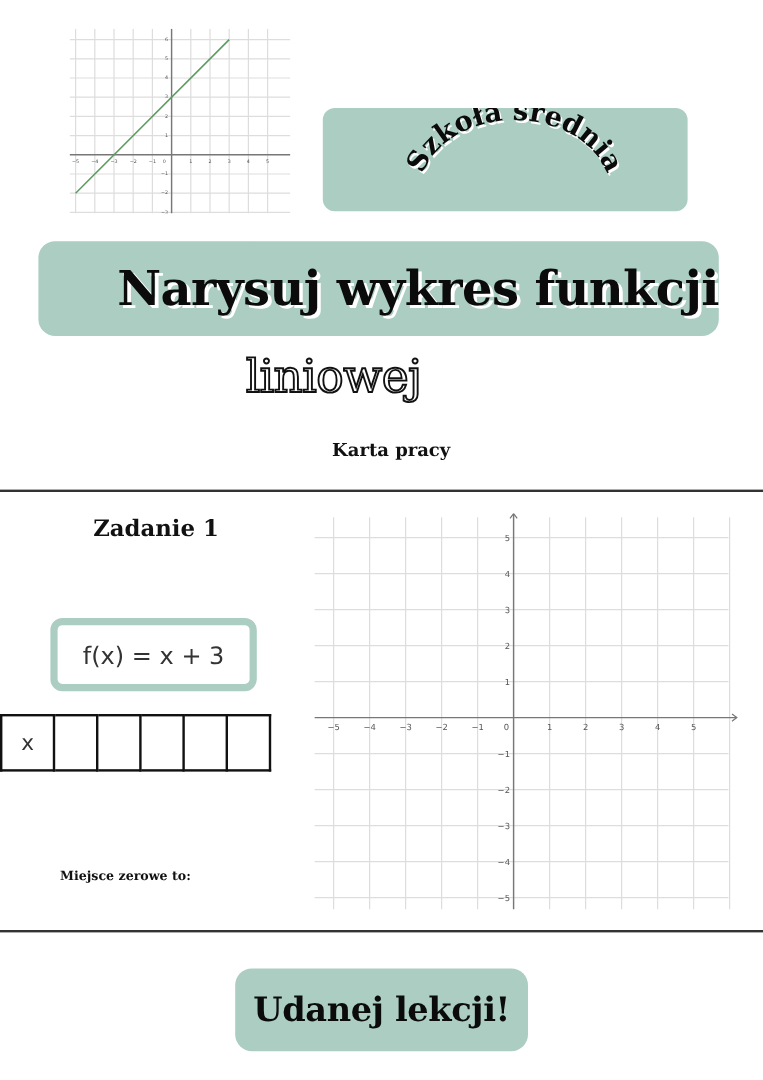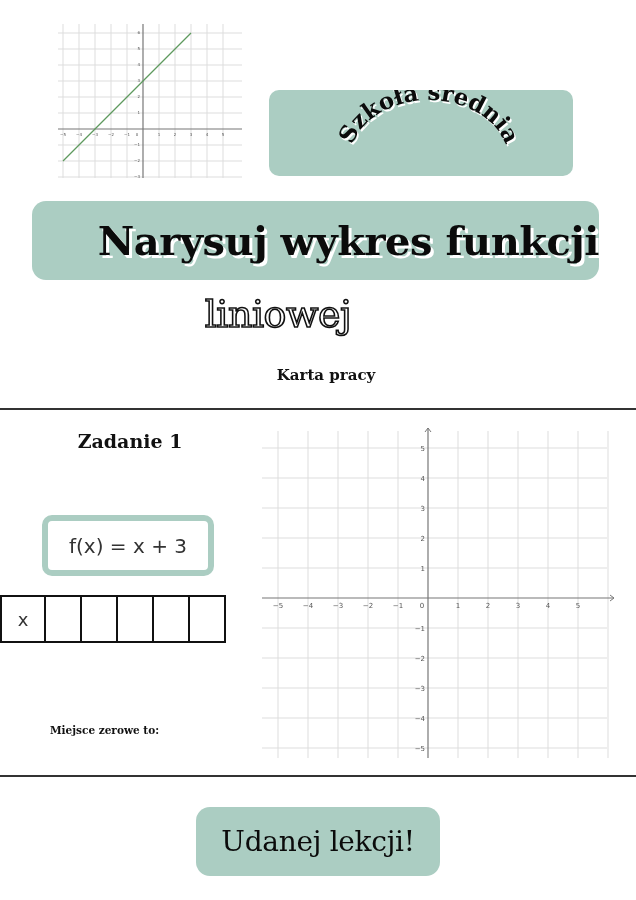--- a/index.html
+++ b/index.html
@@ -45,21 +45,21 @@
                     text-align: center; vertical-align: middle;
                     font-family: "DejaVu Sans", sans-serif; font-size: 18px; color: #333; }
   #value-table td.head { width: 42px; }
 
   #zero-label { left: 50px; top: 724px; font-weight: bold; font-size: 10.5px; text-align: right; }
 
   #main-graph { left: 262px; top: 428px; width: 358px; height: 330px; }
 
   #footer-btn { left: 196px; top: 807px; width: 244px; height: 69px; border-radius: 14px;
                 display: flex; align-items: center; justify-content: center; cursor: pointer; }
-  #footer-text { font-weight: normal; font-size: 28px; color: #0b0b0b; letter-spacing: -0.3px; }
+  #footer-text { font-weight: bold; font-size: 28px; color: #0b0b0b; letter-spacing: -0.3px; }
 </style>
 </head>
 <body>
 
 <svg id="mini-graph" class="abs" viewBox="0 0 184 154" width="184" height="154">
     <line x1="5" y1="0" x2="5" y2="154" stroke="#dddddd" stroke-width="1"></line>
     <line x1="21" y1="0" x2="21" y2="154" stroke="#dddddd" stroke-width="1"></line>
     <line x1="37" y1="0" x2="37" y2="154" stroke="#dddddd" stroke-width="1"></line>
     <line x1="53" y1="0" x2="53" y2="154" stroke="#dddddd" stroke-width="1"></line>
     <line x1="69" y1="0" x2="69" y2="154" stroke="#dddddd" stroke-width="1"></line>

